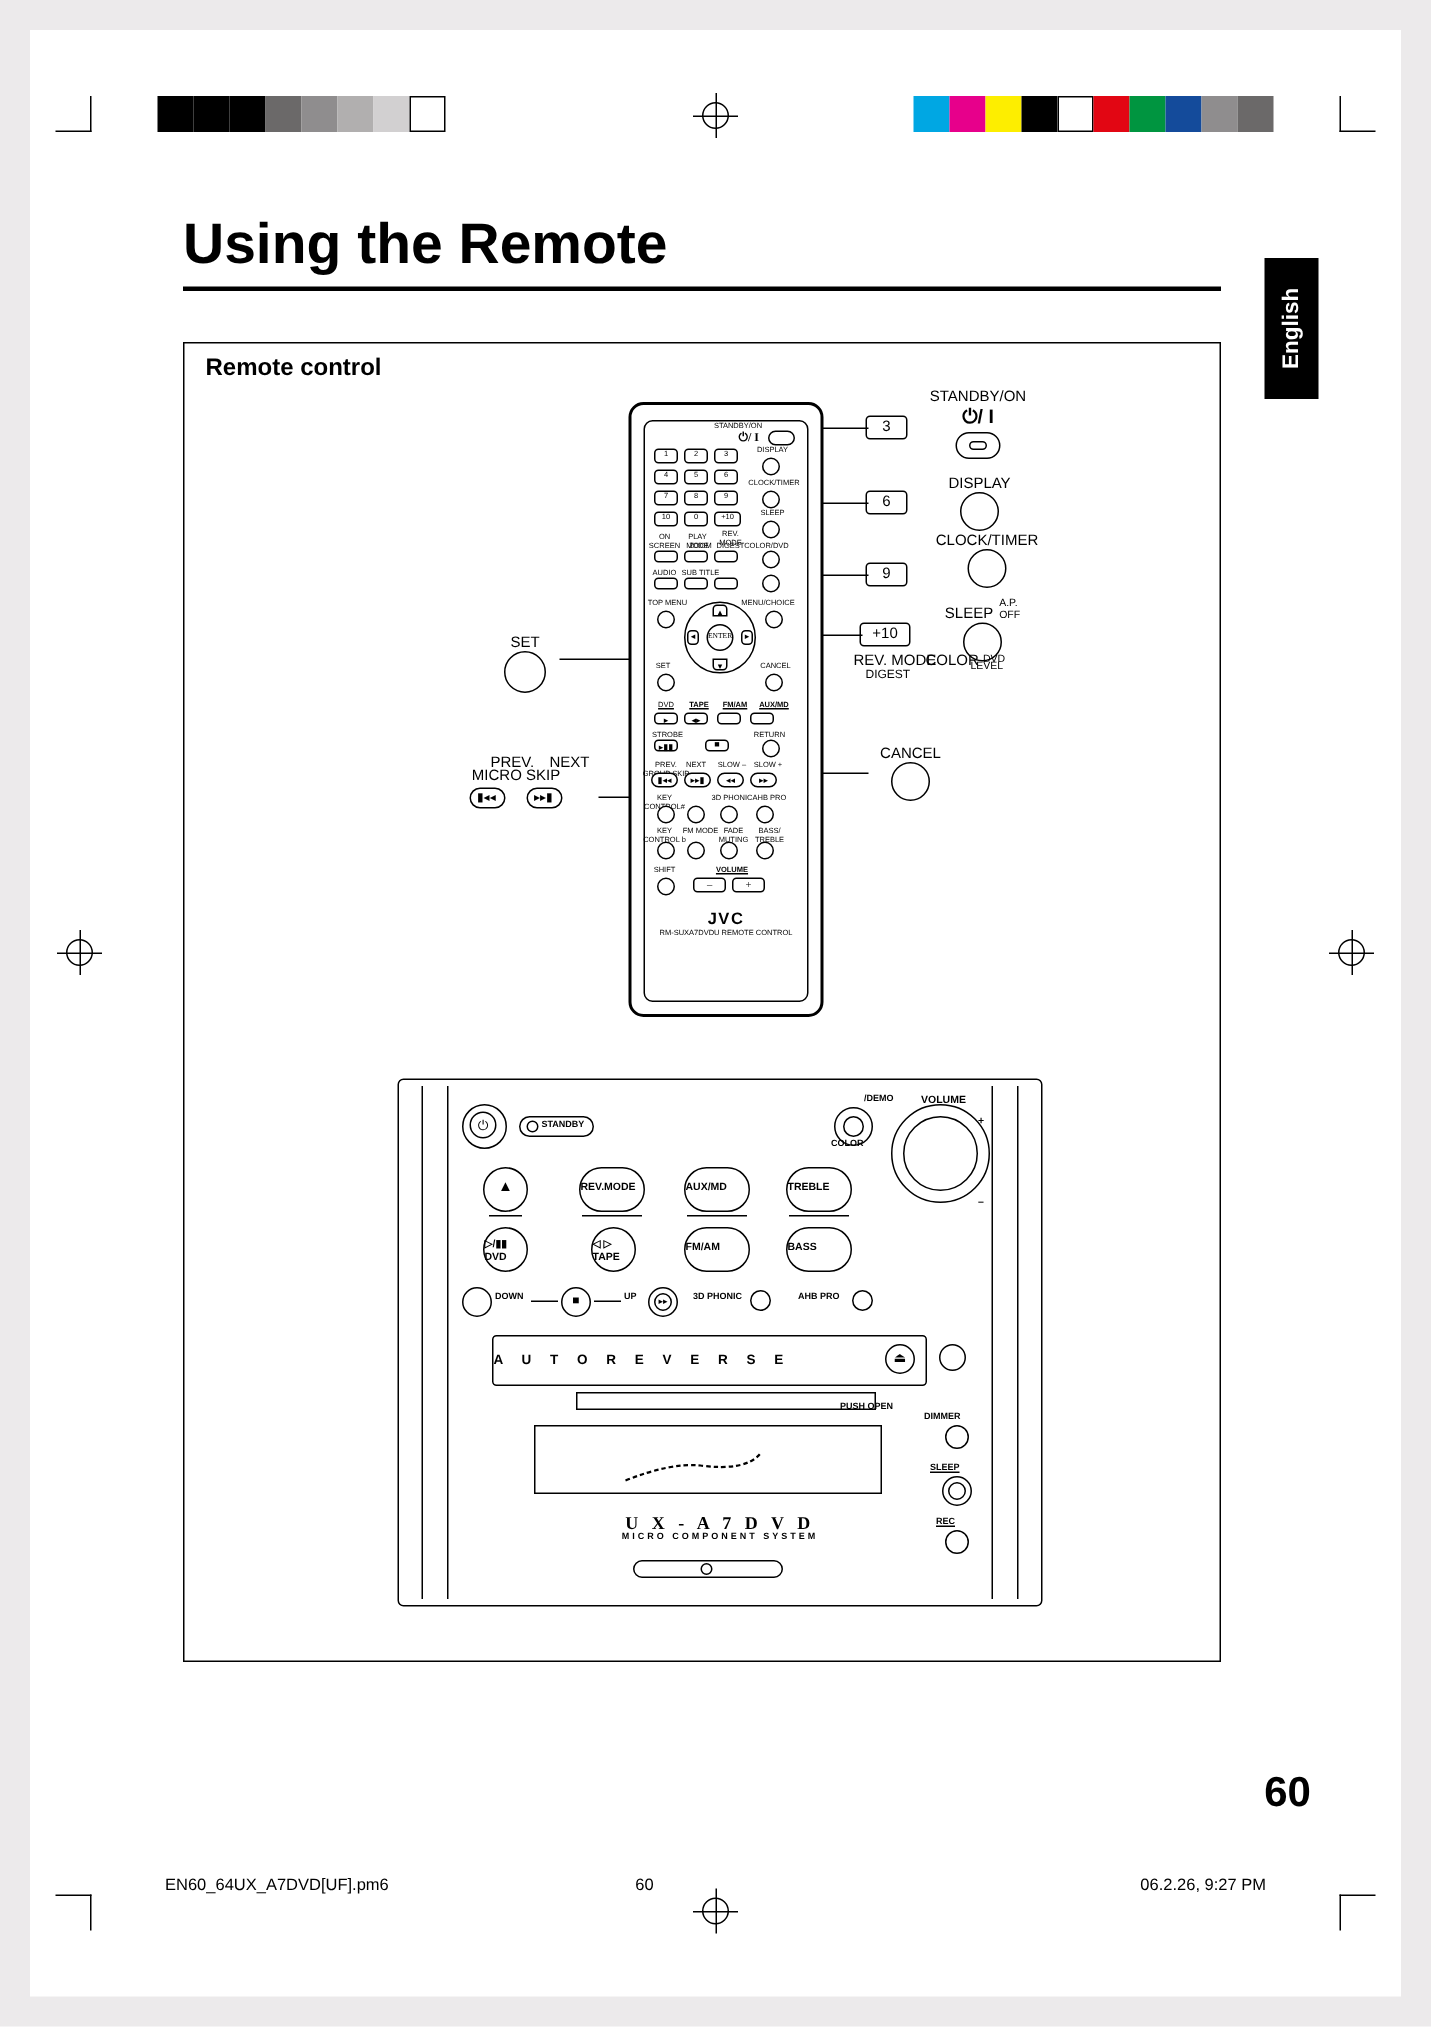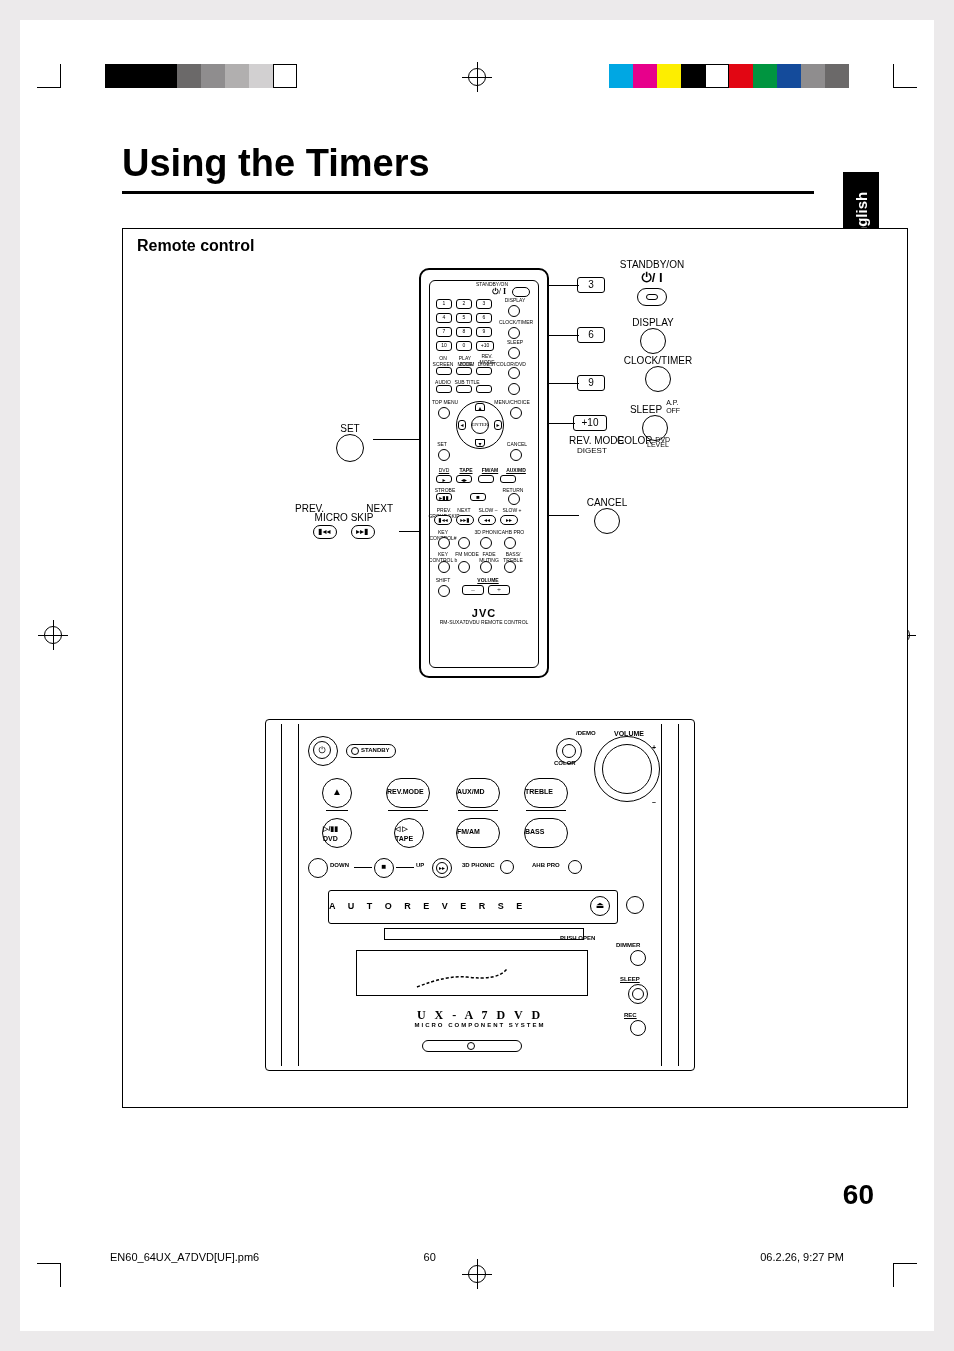--- a/index.html
+++ b/index.html
@@ -64,21 +64,21 @@
     font-family: Arial, Helvetica, sans-serif;
     font-weight: 700;
     font-size: 38px;
     margin: 0 0 6px 0;
   }
   .title-rule { height:3px; background:#000; width: 692px; margin-bottom: 34px; }
   .intro { font-size: 15px; margin-bottom: 18px; }
 
   .panel {
     border: 1px solid #000;
-    width: 786px;
+    width: 692px;
     background: #fff;
   }
   .panel-inner { padding: 8px 14px 12px; }
   .panel-head {
     font-family: Arial, Helvetica, sans-serif;
     font-weight: 700; font-size: 16px;
     margin-bottom: 8px;
   }
 
   
@@ -194,37 +194,37 @@
   <div class="crosshair"></div>
   <div class="crosshair midl"></div>
   <div class="crosshair midr"></div>
   <div class="crop-bl"></div>
   <div class="crop-br"></div>
   <div class="crosshair bot"></div>
 
   <div class="langtab">English</div>
 
   <div class="content">
-    <h1 class="title">Using the Timers</h1>
+    <h1 class="title">Using the Remote</h1>
     <div class="title-rule"></div>
 
     <div class="panel">
       <div class="panel-inner">
         <div class="panel-head">Remote control</div>
 
         <div class="remote-area">
 
           <div class="callout" style="left:188px; top:160px; width:50px;">
             <div>SET</div>
             <div class="ring"></div>
           </div>
           <div class="leader" style="left:236px; top:176px; width:54px;"></div>
 
           <div class="callout" style="left:152px; top:240px; width:110px;">
-            <div style="display:flex; justify-content:space-between; padding:0 6px;">
+            <div style="display:flex; justify-content:space-between; padding:0 6px;margin-left:32px;">
               <span>PREV.</span>
               <span>NEXT</span>
             </div>
             <div style="margin-top:-2px;">MICRO SKIP</div>
             <div style="margin-top:2px; display:flex; justify-content:center; gap:14px;">
               <span class="mini" style="position:relative;">
                 <span style="position:absolute;left:4px;top:1px;font-size:8px;">▮◂◂</span>
               </span>
               <span class="mini" style="position:relative;">
                 <span style="position:absolute;left:4px;top:1px;font-size:8px;">▸▸▮</span>

